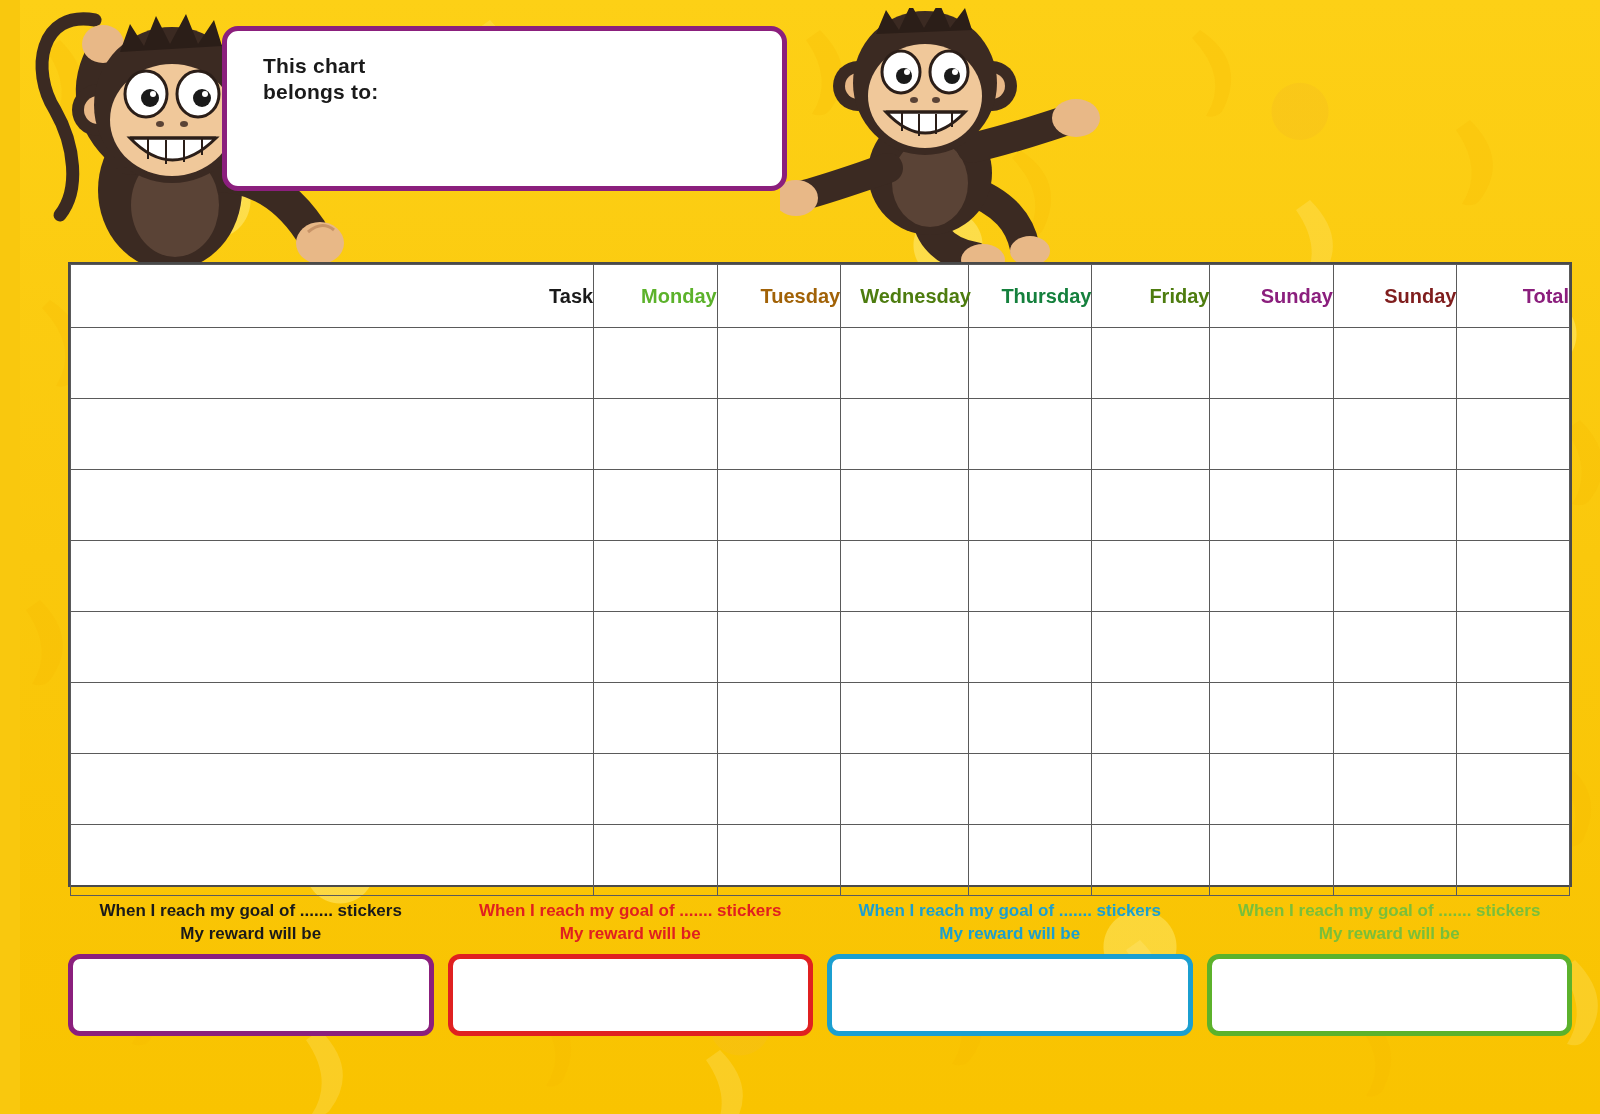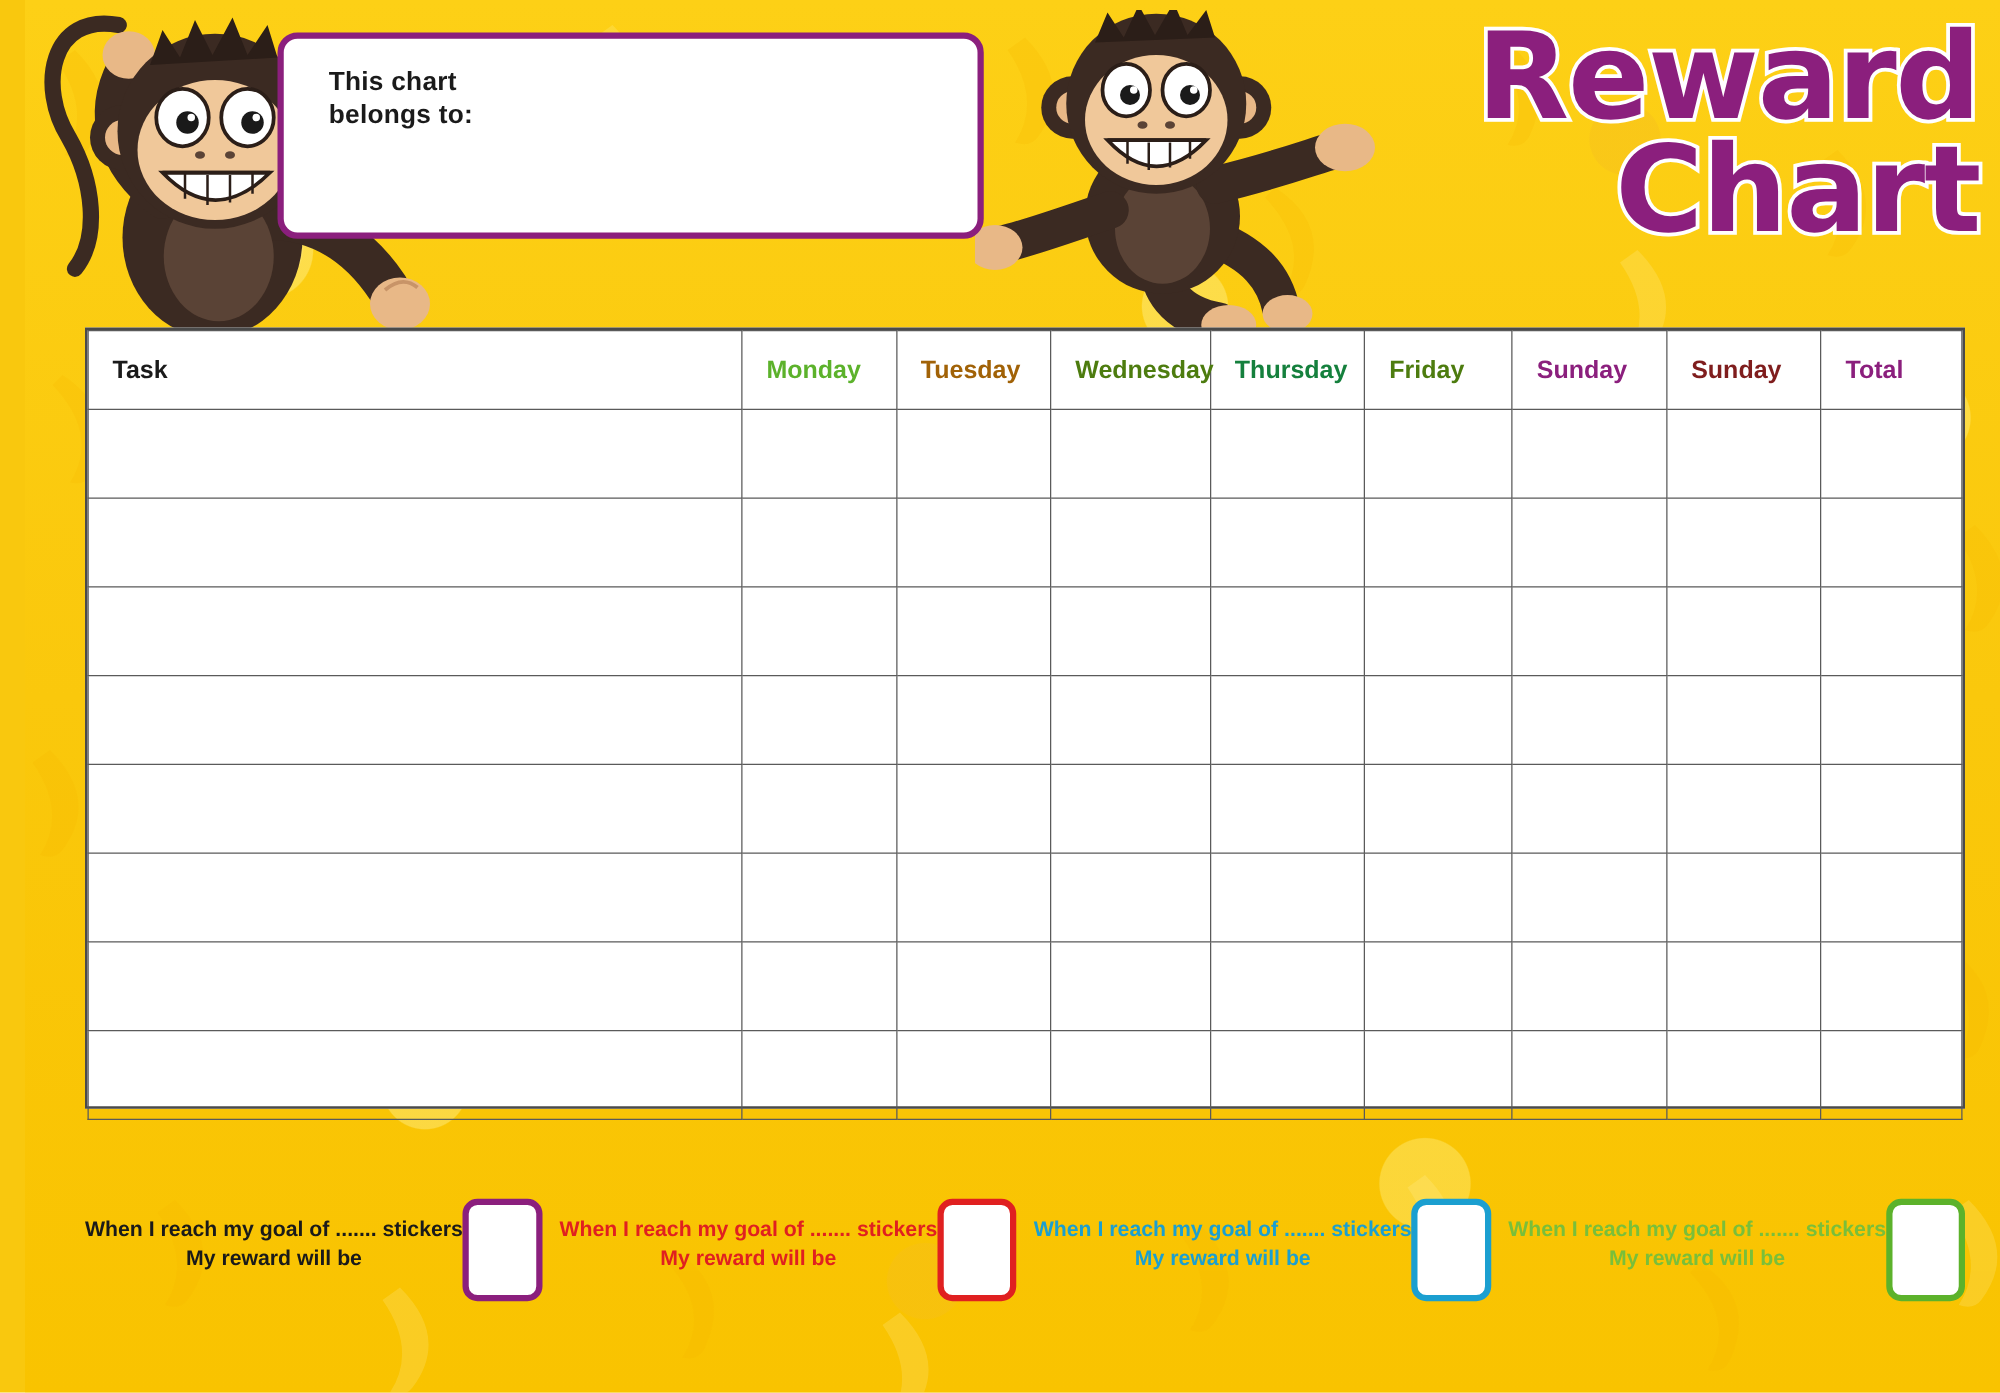--- a/index.html
+++ b/index.html
@@ -109,21 +109,21 @@
     table-layout: fixed;
   }
   table.chart th, table.chart td {
     border: 1px solid #5a5a5a;
     padding: 0;
   }
   table.chart thead th {
     height: 62px;
     font-size: 20px;
     font-weight: bold;
-    text-align: left;
+    text-align: right;
     vertical-align: middle;
     padding-left: 19px;
   }
   th.task-head {
     text-align: left;
     padding-left: 18px;
     color: #1a1a1a;
     font-size: 21px;
   }
   table.chart tbody td { height: 70px; }
@@ -134,22 +134,21 @@
     left: 48px;
     top: 900px;
     width: 1504px;
     height: 200px;
     display: flex;
     gap: 14px;
   }
   .goal {
     flex: 1;
     display: flex;
-    flex-direction: row;
-    align-items: center;
+    flex-direction: column;
   }
   .goal-text {
     text-align: center;
     font-size: 17px;
     font-weight: bold;
     line-height: 1.35;
     margin-bottom: 8px;
     white-space: nowrap;
   }
   .goal-box {
@@ -285,24 +284,20 @@
       <path d="M122 105 v18 M139 106 v22 M156 106 v20 M172 105 v14" stroke="#2b1e18" stroke-width="2"></path>
     </svg>
   </div>
 
   <div class="name-box">
     <div class="name-label"><span style="white-space:pre-line">This chart
 belongs to:</span></div>
     <div style="position:absolute;left:36px;top:86px;right:20px;height:60px;font-size:24px;color:#1a1a1a;"></div>
   </div>
 
-  <div class="title">
-    <span>Reward</span>
-    <span class="line2">Chart</span>
-  </div>
 
   <div class="table-wrap">
     <table class="chart">
       <thead>
         <tr>
           <th class="task-head" style="width:36.5%">Task</th>
           <th style="width:7.6%; color:#5cb22b">Monday</th>
           <th style="width:7.6%; color:#a16207">Tuesday</th>
           <th style="width:7.9%; color:#4d7c0f">Wednesday</th>
           <th style="width:7.6%; color:#15803d">Thursday</th>

